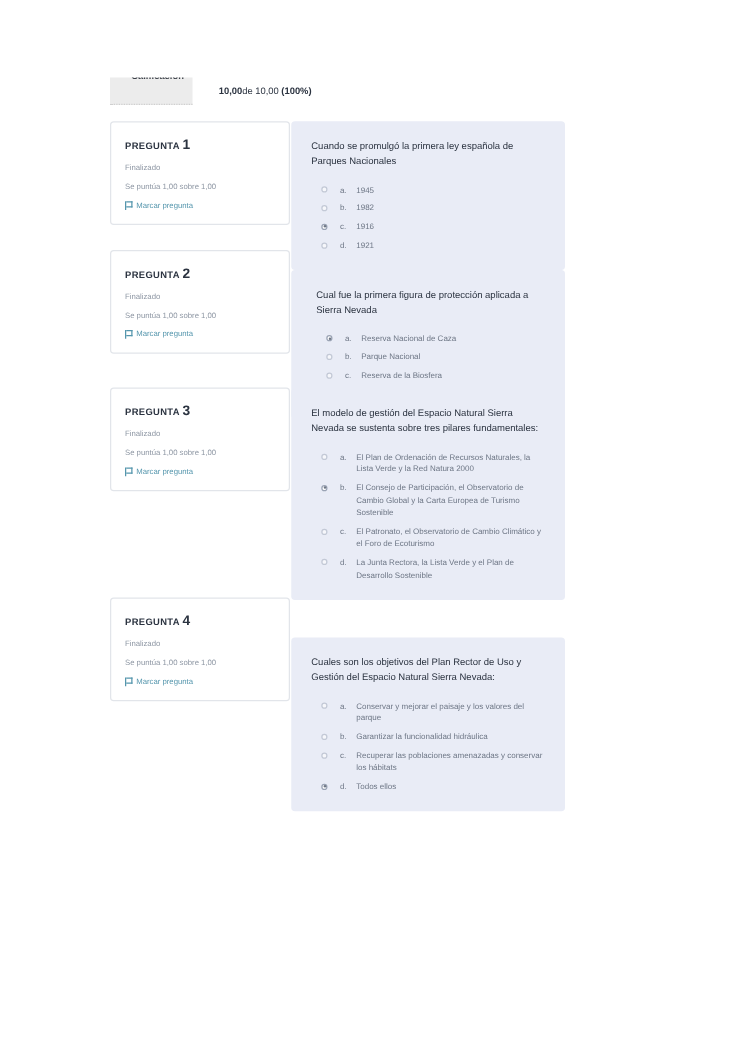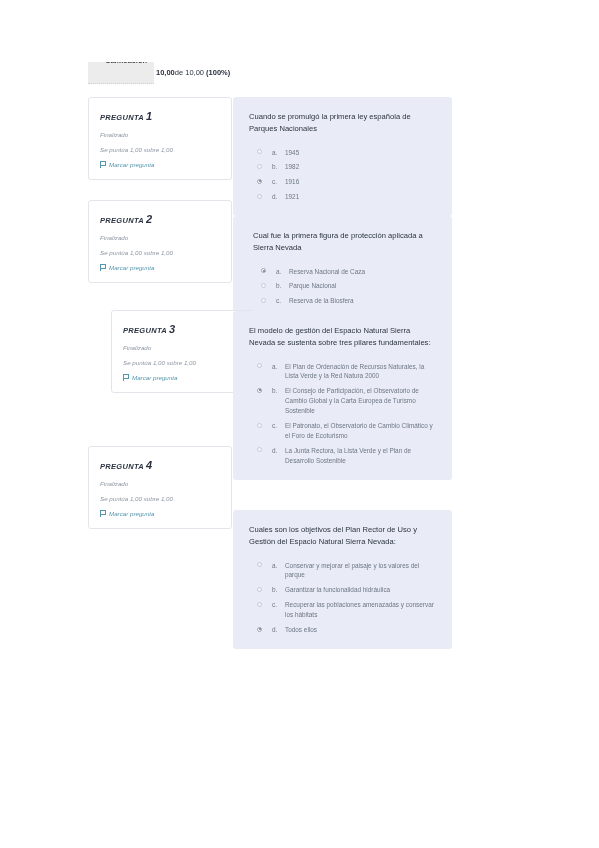--- a/index.html
+++ b/index.html
@@ -23,35 +23,34 @@
     border-bottom:1px dotted #cfcfcf;
     overflow:hidden;
     position:relative;
   }
   #grade-cell-label{
     position:absolute;left:17px;top:-6px;
     font-size:7.5px;font-weight:bold;color:#3a3f47;
     white-space:nowrap;
   }
   #grade-value{
-    margin-left:2px;
+    margin-left:21px;
     font-size:7.5px;color:#2b3340;
     line-height:21px;
     white-space:nowrap;
   }
   #grade-value b{font-weight:bold;}
 
   .qinfo{
     position:absolute;left:88px;width:144px;
     background:#ffffff;
     border:1px solid #e2e5ea;
     border-radius:3px;
     box-sizing:border-box;
     padding:12px 11px 11px 11px;
-    font-style:italic;
   }
   .qinfo-title{
     font-size:7.5px;font-weight:bold;letter-spacing:.3px;
     color:#2b3340;margin:0 0 9px 0;white-space:nowrap;
   }
   .qinfo-title .qnum{font-size:11px;font-weight:bold;letter-spacing:0;}
   .qinfo-line{
     font-size:6.2px;color:#8d96a3;margin:0 0 8px 0;white-space:nowrap;
   }
   .qinfo-flaglink{
@@ -172,21 +171,21 @@
           <span class="alabel">c.</span>
           <span class="atext">Reserva de la Biosfera</span>
         </li>
         <li class="answer">
           <span class="radio"></span>
           <span class="alabel">d.</span>
           <span class="atext">Parque Natural de Andalucía</span>
         </li>
       </ul>
     </div>
-    <div class="qinfo" style="top: 310px; margin-left: 23px;">
+    <div class="qinfo" style="top: 310px;">
       <p class="qinfo-title"><span>PREGUNTA</span> <span class="qnum">3</span></p>
       <p class="qinfo-line">Finalizado</p>
       <p class="qinfo-line">Se puntúa 1,00 sobre 1,00</p>
       <p class="qinfo-flaglink">
         <span class="flag-icon"></span>
         <span>Marcar pregunta</span>
       </p>
     </div>
     <div class="qpanel" style="top: 311px;">
       <p class="qtext">El modelo de gestión del Espacio Natural Sierra Nevada se sustenta sobre tres pilares fundamentales:</p>
@@ -206,21 +205,21 @@
           <span class="alabel">c.</span>
           <span class="atext">El Patronato, el Observatorio de Cambio Climático y el Foro de Ecoturismo</span>
         </li>
         <li class="answer">
           <span class="radio"></span>
           <span class="alabel">d.</span>
           <span class="atext">La Junta Rectora, la Lista Verde y el Plan de Desarrollo Sostenible</span>
         </li>
       </ul>
     </div>
-    <div class="qinfo" style="top: 446px;">
+    <div class="qinfo" style="top: 478px;">
       <p class="qinfo-title"><span>PREGUNTA</span> <span class="qnum">4</span></p>
       <p class="qinfo-line">Finalizado</p>
       <p class="qinfo-line">Se puntúa 1,00 sobre 1,00</p>
       <p class="qinfo-flaglink">
         <span class="flag-icon"></span>
         <span>Marcar pregunta</span>
       </p>
     </div>
     <div class="qpanel" style="top: 466px; margin-top: 44px;">
       <p class="qtext">Cuales son los objetivos del Plan Rector de Uso y Gestión del Espacio Natural Sierra Nevada:</p>

